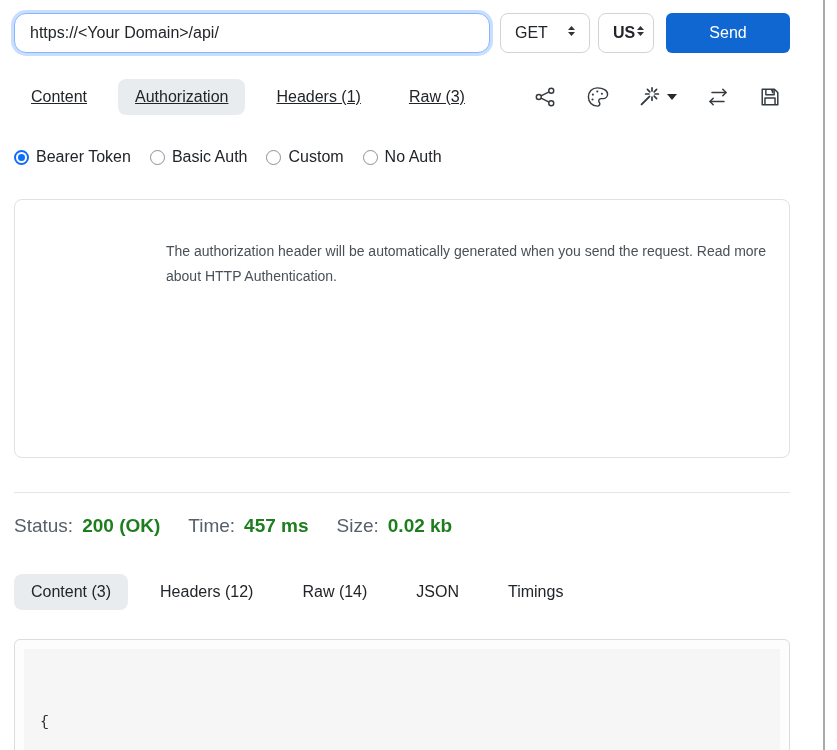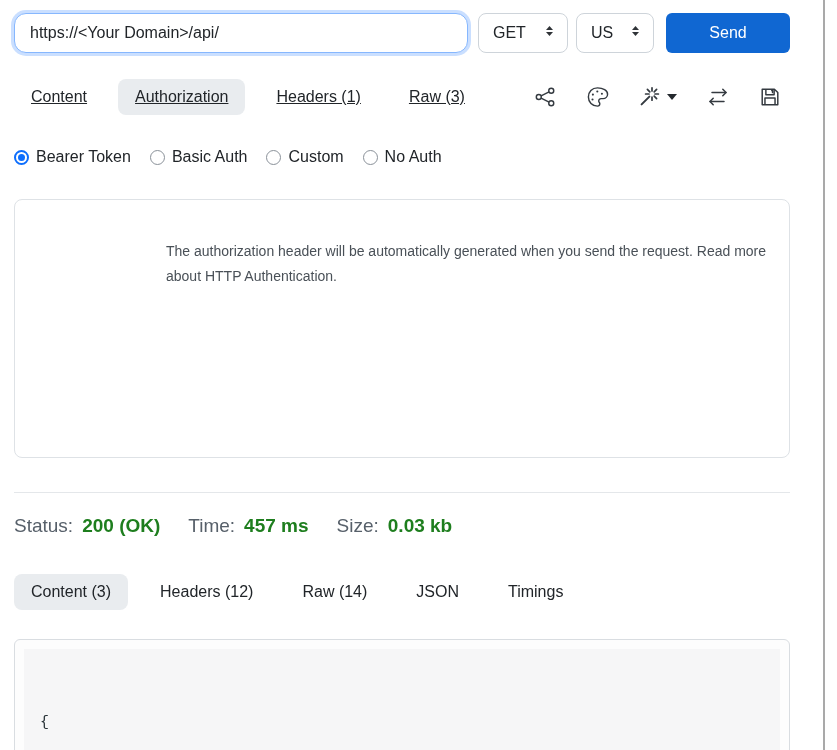--- a/index.html
+++ b/index.html
@@ -24,21 +24,21 @@
     box-shadow: 0 0 0 3px rgba(13,110,253,0.22);
     padding: 8px 15px; font-size: 16px; color: #212529;
     font-family: "Liberation Sans", sans-serif; outline: none;
   }
   .select-box {
     border: 1px solid #ced4da; border-radius: 8px; background: #fff;
     display: flex; align-items: center; justify-content: space-between;
     padding: 0 12px 0 14px; font-size: 16px; color: #212529; cursor: pointer;
   }
   .select-method { width: 90px; }
-  .select-region { width: 78px; margin-left: -2px; }
+  .select-region { width: 56px; margin-left: -2px; font-weight: bold; }
   .send-btn {
     width: 124px; margin-left: 2px; background: #1067d2; border: none;
     border-radius: 6px; color: #ffffff; font-size: 16px; cursor: pointer;
     font-family: "Liberation Sans", sans-serif;
   }
 
   
   .tabs-row { margin-top: 26px; display: flex; align-items: center; justify-content: space-between; }
   .tab-group { display: flex; align-items: flex-start; gap: 14px; text-decoration: underline; }
   .tab-chip {
@@ -240,21 +240,21 @@
     <span class="status-pair">
       <span class="status-label">Status:</span>
       <span class="status-value">200 (OK)</span>
     </span>
     <span class="status-pair">
       <span class="status-label">Time:</span>
       <span class="status-value">457 ms</span>
     </span>
     <span class="status-pair">
       <span class="status-label">Size:</span>
-      <span class="status-value">0.03 kb</span>
+      <span class="status-value">0.02 kb</span>
     </span>
   </div>
 
   <div class="resp-tabs">
     <span class="tab-chip active">Content (3)</span>
     <span class="tab-chip">Headers (12)</span>
     <span class="tab-chip">Raw (14)</span>
     <span class="tab-chip">JSON</span>
     <span class="tab-chip">Timings</span>
   </div>

